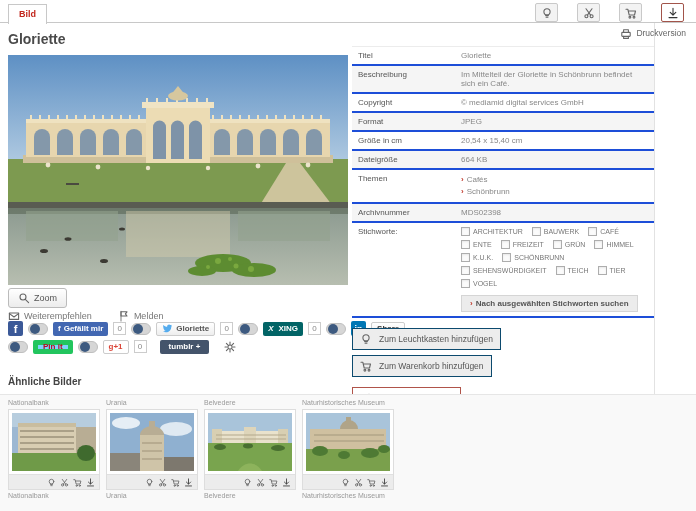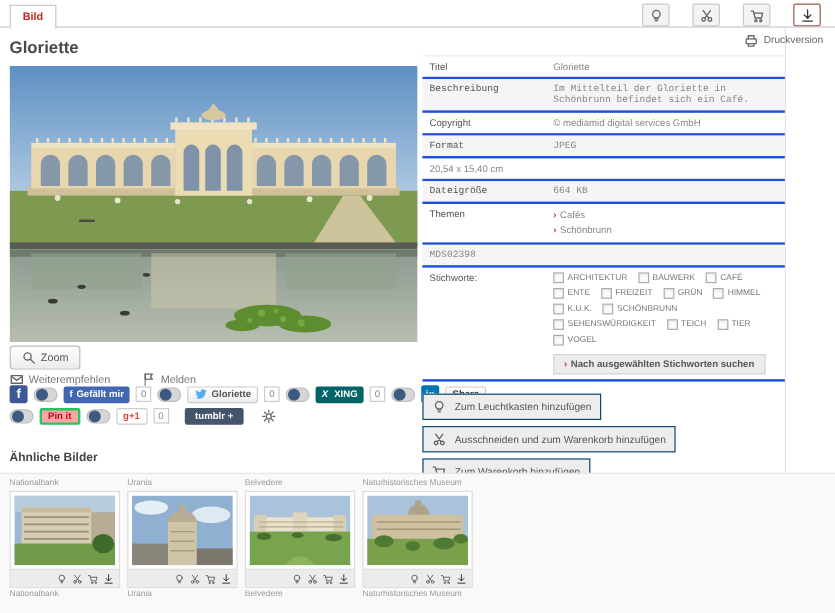--- a/index.html
+++ b/index.html
@@ -38,31 +38,31 @@
   .toggle .knob { position:absolute; left:1px; top:0.5px; width:10px; height:10px; border-radius:50%; background:#3d5a80; }
   .sbtn { display:inline-flex; align-items:center; gap:3px; height:14px; padding:0 5px; font-size:8px;
           border-radius:2px; cursor:pointer; white-space:nowrap; }
   .like { background:#4267b2; color:#fff; font-weight:bold; }
   .tweet { background:linear-gradient(#fff,#eee); border:1px solid #ccc; color:#555; font-weight:bold; }
   .xing { background:#026466; color:#fff; font-weight:bold; }
   .xing .x { font-style:italic; margin-right:2px; }
   .insq { width:15px; height:15px; background:#0077b5; border-radius:2px; color:#fff; font-weight:bold;
           font-size:9px; display:flex; align-items:center; justify-content:center; cursor:pointer; }
   .sharebtn { background:linear-gradient(#fff,#eee); border:1px solid #ccc; color:#333; font-weight:bold; }
-  .pin { background:#fca5a5; border:2px solid #22c55e; color:#bd081c; font-weight:bold; }
+  .pin { background:#7dd3fc; border:5px solid #22c55e; color:#bd081c; font-weight:bold; }
   .gp { background:#fff; border:1px solid #ccc; color:#db4437; font-weight:bold; }
   .tmb { background:#44546b; color:#fff; font-weight:bold; padding:0 9px; }
   .cnt { min-width:13px; height:13px; border:1px solid #ccc; background:#fff; font-size:8px; color:#888;
          display:flex; align-items:center; justify-content:center; padding:0 2px; }
 
   
   .rightcol { position:absolute; left:352px; top:46px; width:302px; }
   .dtable { border-top:1px solid #ececec; }
   .drow { display:flex; border-bottom:2px solid #1d4ed8; font-size:8px;justify-content:space-between; }
-  .drow.alt { background:#f5f5f5;font-family:Liberation Mono, monospace; }
+  .drow.alt { background:#f5f5f5; }
   .dlabel { width:103px; padding:4px 6px; color:#555; flex:none; }
   .dvalue { flex:1; padding:4px 6px; color:#888; }
   .arr { color:#c0392b; font-weight:bold; margin-right:3px; }
   .tlink { cursor:pointer; line-height:1.5; }
   .kwwrap { display:flex; flex-wrap:wrap; gap:4px 9px; }
   .kw { display:inline-flex; align-items:center; gap:3px; font-size:7px; color:#777; }
   .cb { width:9px; height:9px; border:1px solid #adadad; background:#fbfbfb; box-shadow:inset 0 1px 2px rgba(0,0,0,.08); flex:none; cursor:pointer; }
   .kwsearch { margin-top:7px; display:inline-flex; align-items:center; background:#ececec; border:1px solid #d5d5d5;
               padding:3px 8px; font-size:8px; font-weight:bold; color:#555; cursor:pointer; }
 
@@ -339,34 +339,36 @@
       </div>
     <div class="drow">
         <div class="dlabel">Copyright</div>
         <div class="dvalue">© mediamid digital services GmbH</div>
       </div>
     <div class="drow alt">
         <div class="dlabel">Format</div>
         <div class="dvalue">JPEG</div>
       </div>
     <div class="drow">
+        <div class="dlabel">Größe in cm</div>
         <div class="dvalue">20,54 x 15,40 cm</div>
       </div>
     <div class="drow alt">
         <div class="dlabel">Dateigröße</div>
         <div class="dvalue">664 KB</div>
       </div>
     <div class="drow">
       <div class="dlabel">Themen</div>
       <div class="dvalue">
         <div class="tlink"><span class="arr">›</span><span>Cafés</span></div>
         <div class="tlink"><span class="arr">›</span><span>Schönbrunn</span></div>
       </div>
     </div>
     <div class="drow alt">
+        <div class="dlabel">Archivnummer</div>
         <div class="dvalue">MDS02398</div>
       </div>
     <div class="drow">
       <div class="dlabel">Stichworte:</div>
       <div class="dvalue">
         <div class="kwwrap">
           <span class="kw">
               <span class="cb"></span>
               <span>ARCHITEKTUR</span>
             </span>
@@ -426,26 +428,20 @@
       </div>
     </div>
   </div>
 
   <div class="actions">
     <div><div class="abtn">
           <svg class="i">
             <use href="#i-bulb"></use>
           </svg>
           <span>Zum Leuchtkasten hinzufügen</span>
-        </div></div>
-    <div><div class="abtn">
-          <svg class="i">
-            <use href="#i-scissors"></use>
-          </svg>
-          <span>Ausschneiden und zum Warenkorb hinzufügen</span>
         </div></div>
     <div><div class="abtn">
           <svg class="i">
             <use href="#i-cart"></use>
           </svg>
           <span>Zum Warenkorb hinzufügen</span>
         </div></div>
     <div><div class="dlbtn">
           <svg class="i dark">
             <use href="#i-dl"></use>

